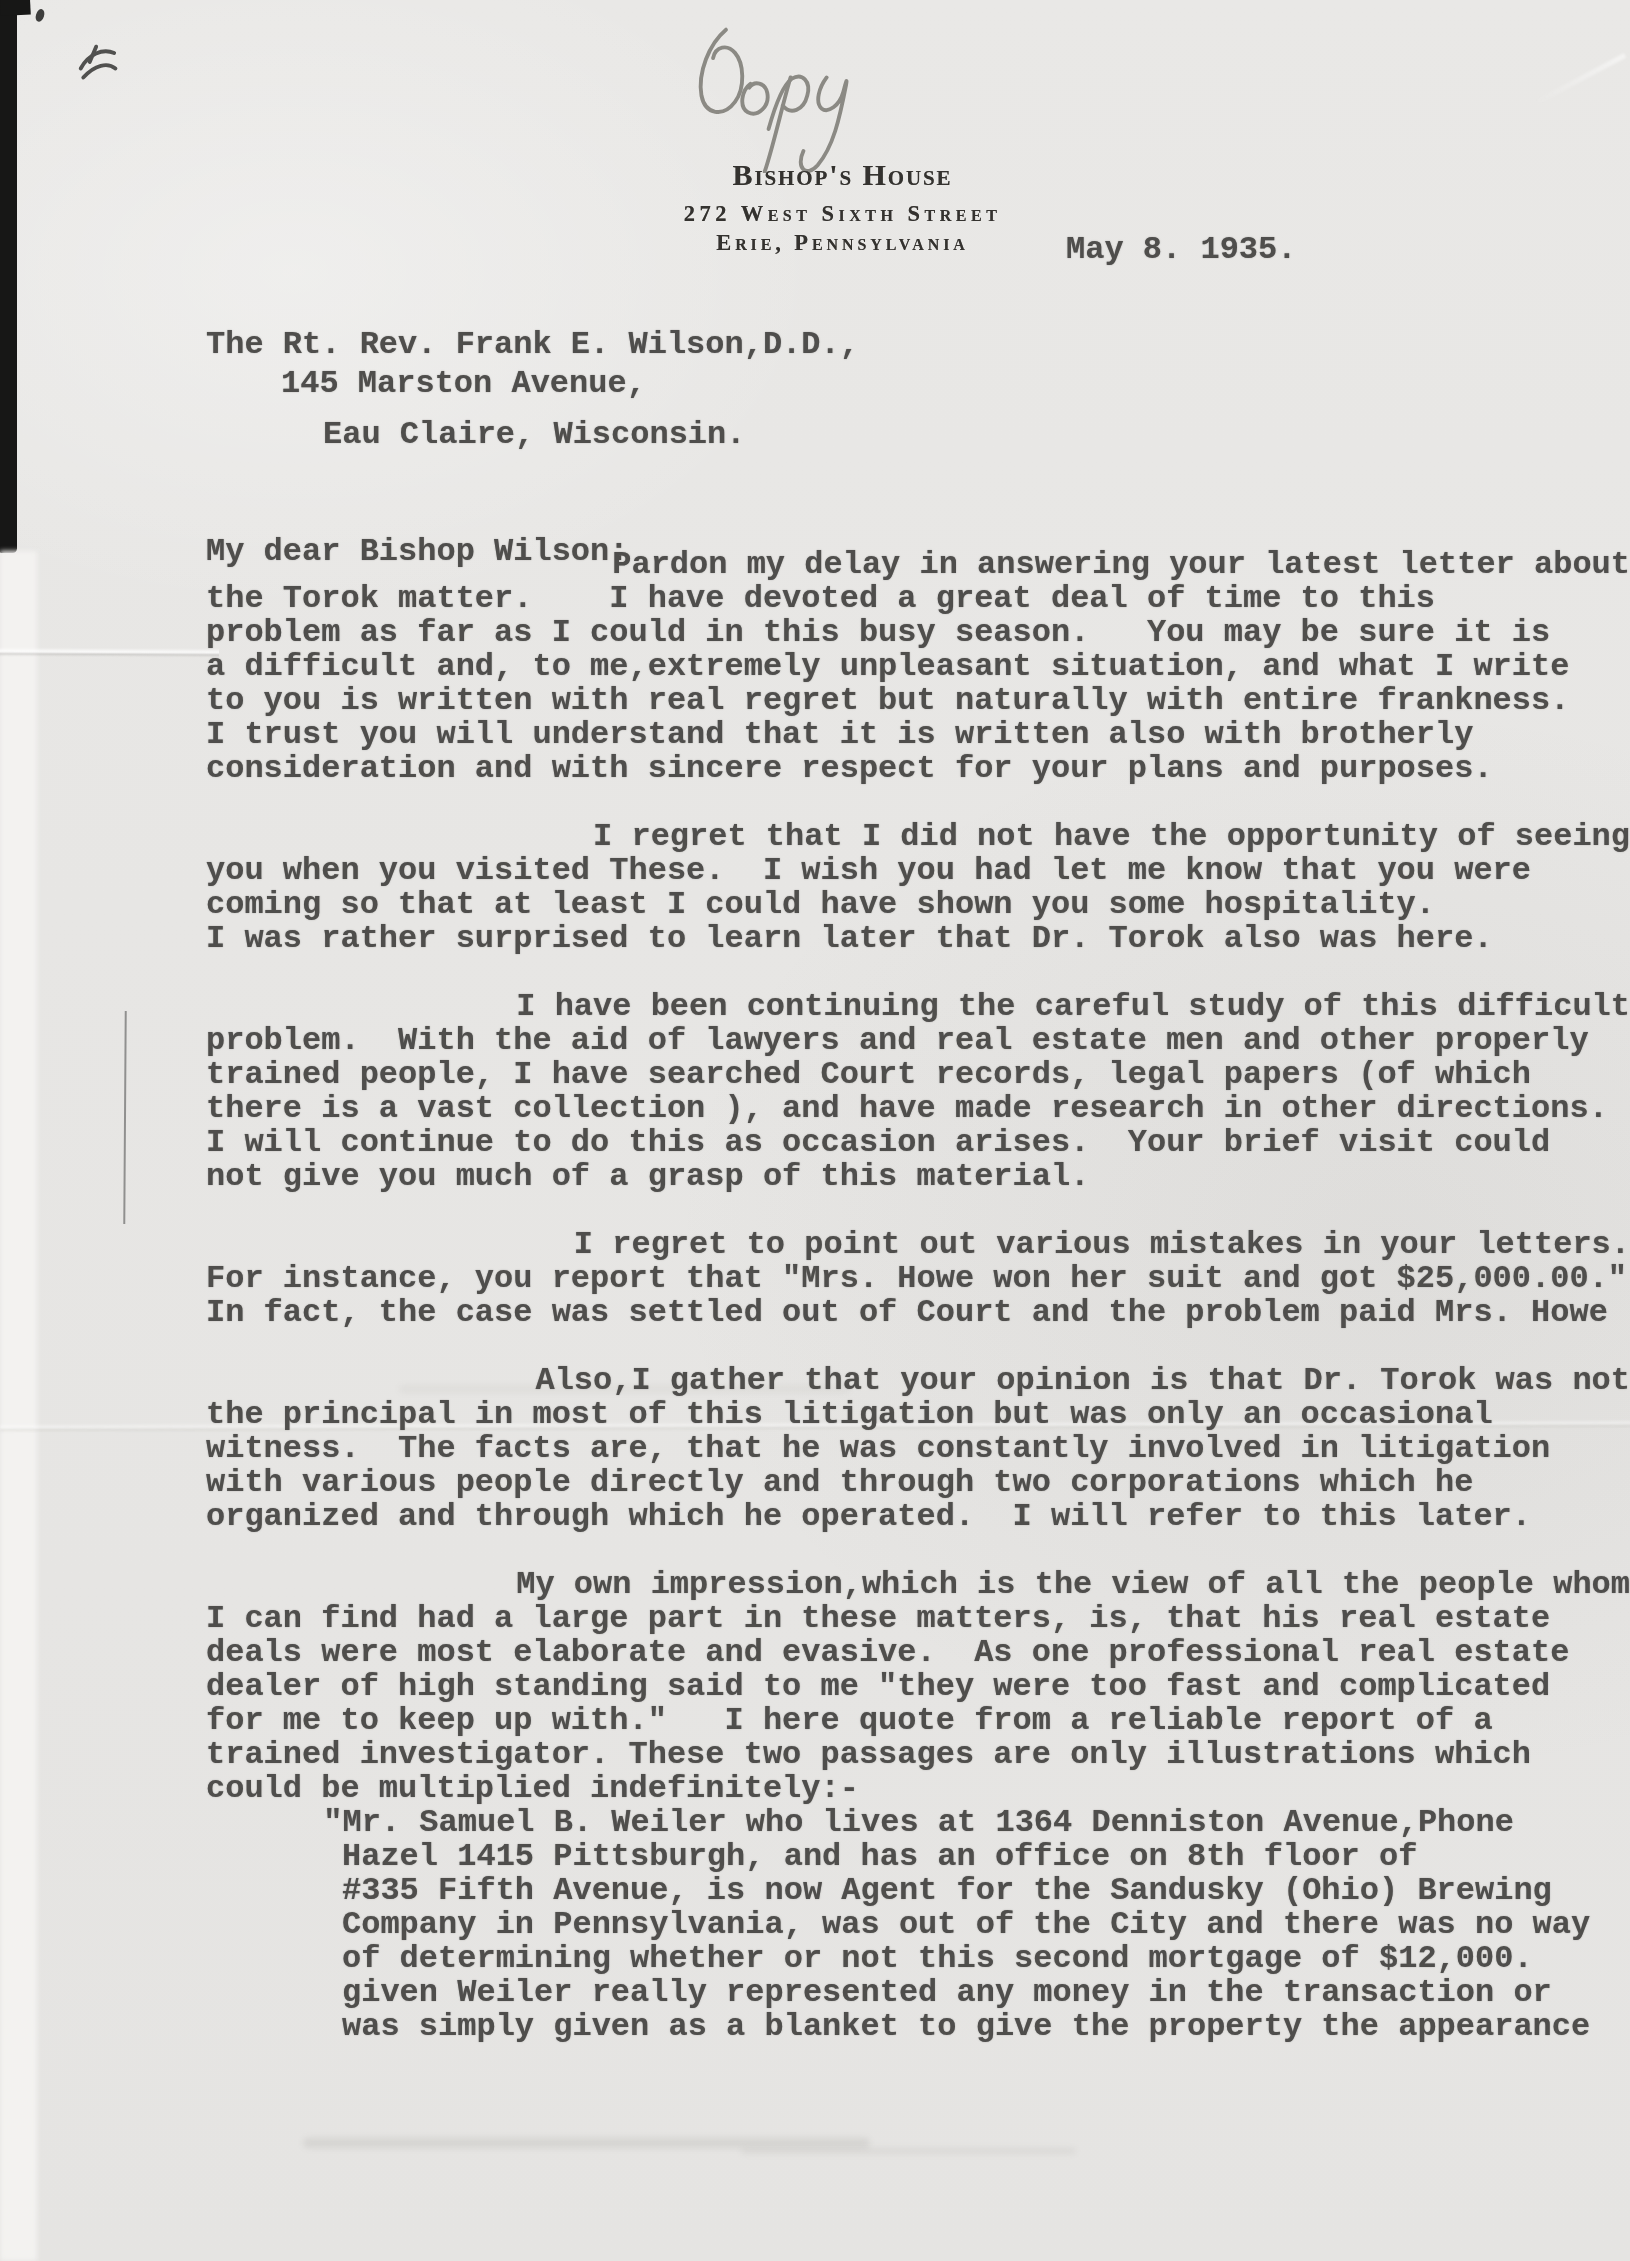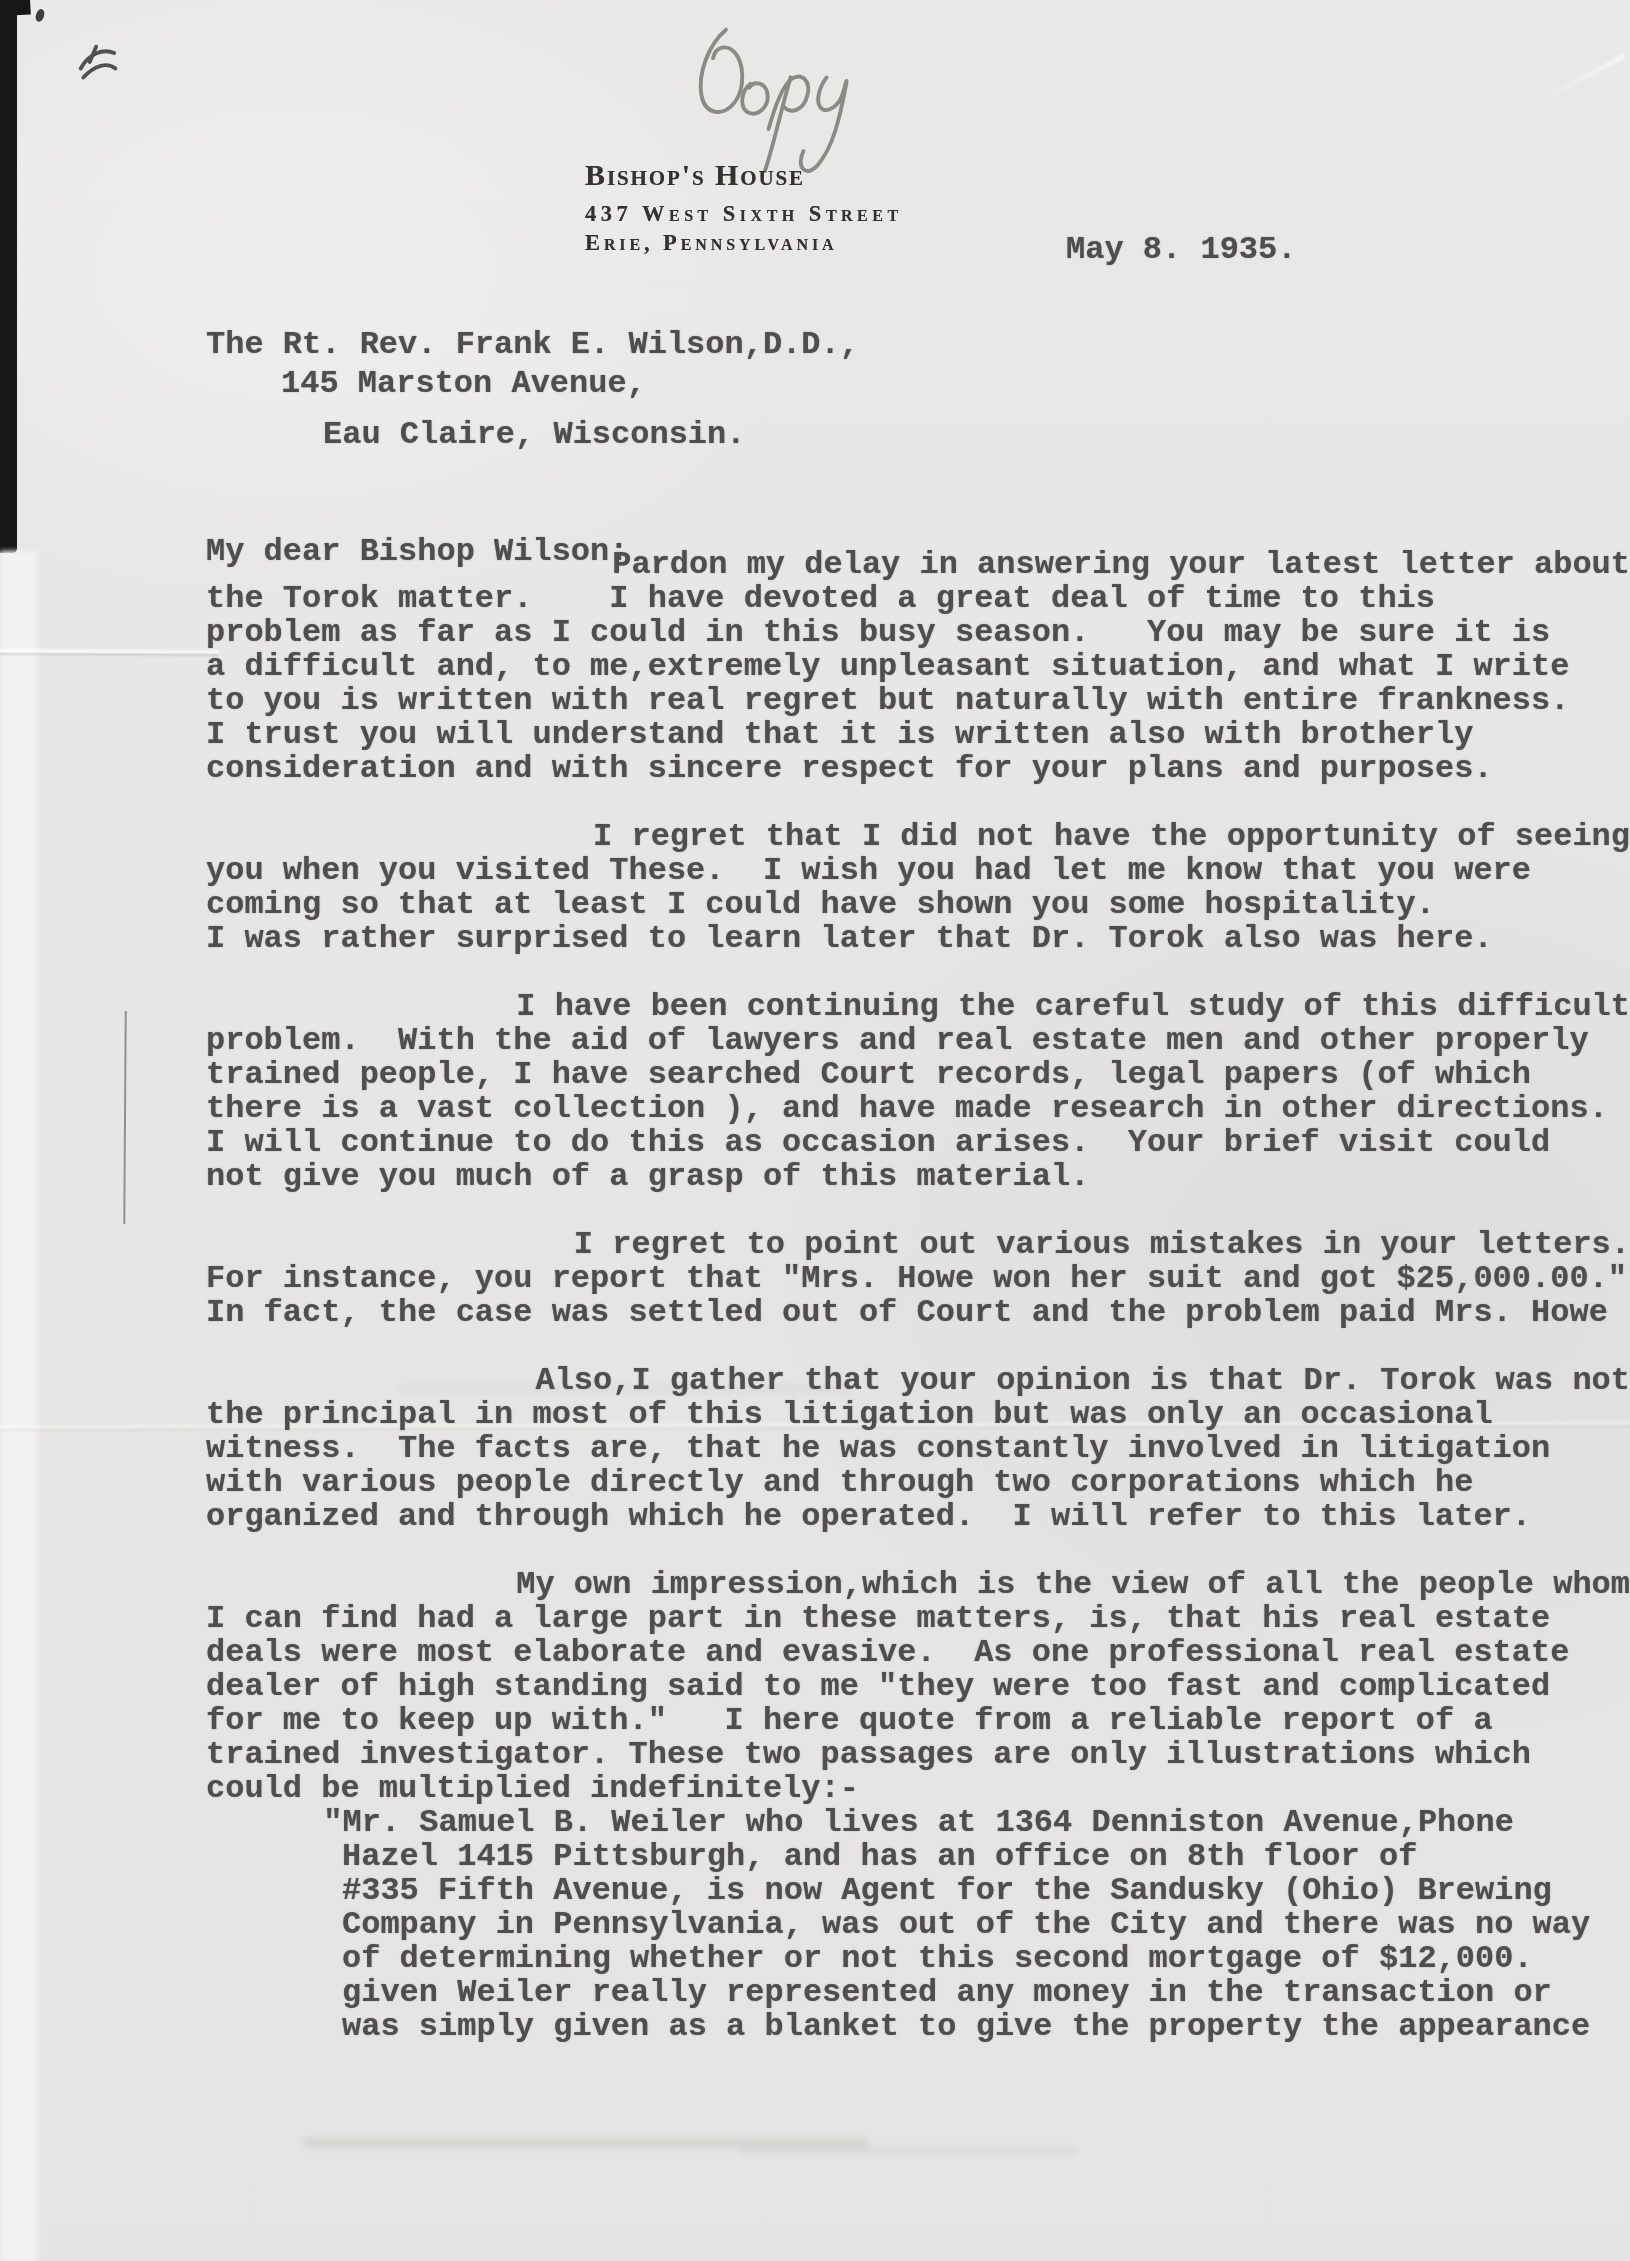--- a/index.html
+++ b/index.html
@@ -19,21 +19,21 @@
   }
   .block{position:absolute;}
   .indent{text-indent:290px;text-align:right;}
   .para{margin-top:34px;}
   .quote{margin-left:136px;}
   .hang{text-indent:-18.7px;}
   .r2{margin-left:75px;}
   .r3{margin-left:117px;margin-top:12px;}
   
   .letterhead{
-    position:absolute;left:585px;top:160px;width:515px;text-align:left;
+    position:absolute;left:585px;top:160px;width:515px;text-align:center;
     font-family:"Liberation Serif","DejaVu Serif",serif;color:#34322f;
     text-shadow:0 0 0.6px rgba(52,50,47,.6);
   }
   .lh-name{font-variant:small-caps;font-weight:700;font-size:30px;line-height:30px;letter-spacing:1.9px;}
   .lh-street{font-variant:small-caps;font-weight:700;font-size:22.5px;line-height:23px;letter-spacing:4.5px;margin-top:11.6px;}
   .lh-city{font-variant:small-caps;font-weight:700;font-size:22.5px;line-height:23px;letter-spacing:3.9px;margin-top:6.4px;}
   
   .edge-strip{position:absolute;left:0;top:0;width:17px;height:553px;background:#171716;border-radius:0 0 4.5px 1.3px;}
   .edge-corner{position:absolute;left:0;top:0;width:30px;height:15.5px;background:#171716;transform:rotate(-3deg);transform-origin:left top;}
   .edge-dot{position:absolute;left:36px;top:9px;width:8.4px;height:13px;background:#20201f;border-radius:50%;transform:rotate(18deg);opacity:.85;}
@@ -84,21 +84,21 @@
       <path d="M96,18 C70,40 52,84 58,120 C64,150 92,154 110,130 C126,108 124,70 110,54 C98,40 80,44 76,62"></path>
       <path d="M134,102 C120,112 116,138 130,146 C146,154 164,136 160,116 C157,100 140,96 132,108"></path>
       <path d="M196,92 C182,140 170,196 156,238"></path>
       <path d="M162,172 C172,136 184,104 198,94 C214,84 228,98 222,120 C216,144 196,150 184,136"></path>
       <path d="M252,92 C240,108 234,130 244,140 C254,148 272,136 278,114 C282,98 284,92 282,104 C272,156 262,200 238,228 C220,248 204,232 216,206"></path>
     </g>
   </svg>
 
   <div class="letterhead">
     <div class="lh-name">Bishop's House</div>
-    <div class="lh-street">437 West Sixth Street</div>
+    <div class="lh-street">272 West Sixth Street</div>
     <div class="lh-city">Erie, Pennsylvania</div>
   </div>
 
   <div class="block t" style="left:1066px;top:233px;">May 8. 1935.</div>
 
   <div class="block" style="left:206px;top:325px;">
     <div class="t" style="line-height:39px;">The Rt. Rev. Frank E. Wilson,D.D.,</div>
     <div class="t r2" style="line-height:39px;">145 Marston Avenue,</div>
     <div class="t r3" style="line-height:39px;">Eau Claire, Wisconsin.</div>
   </div>

